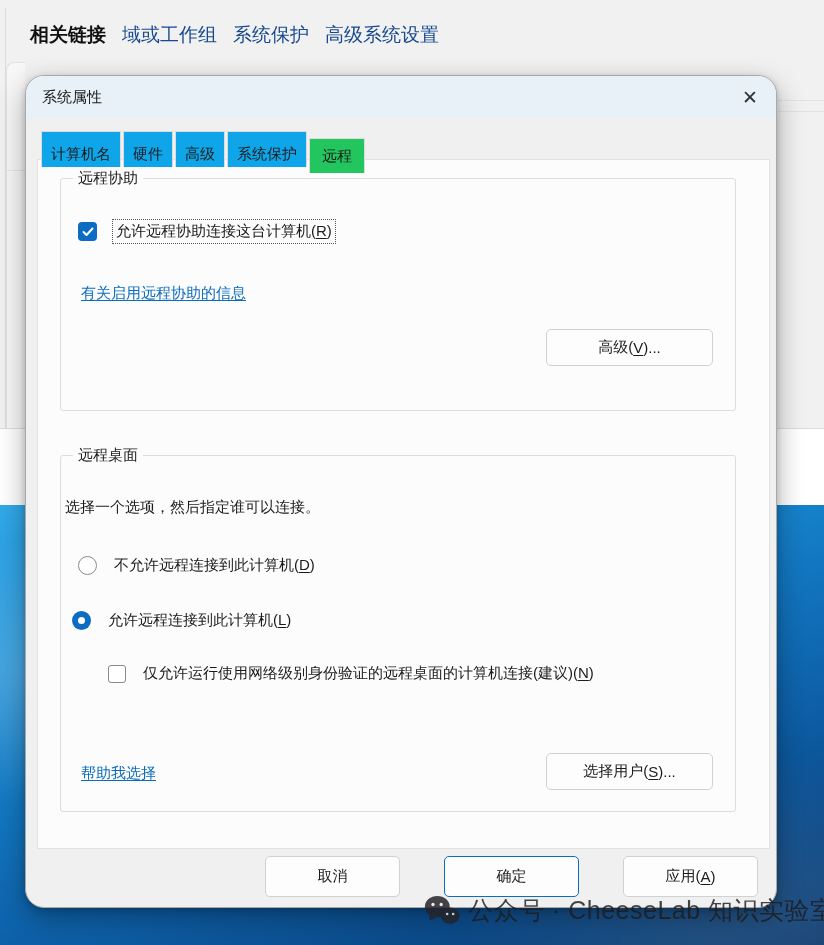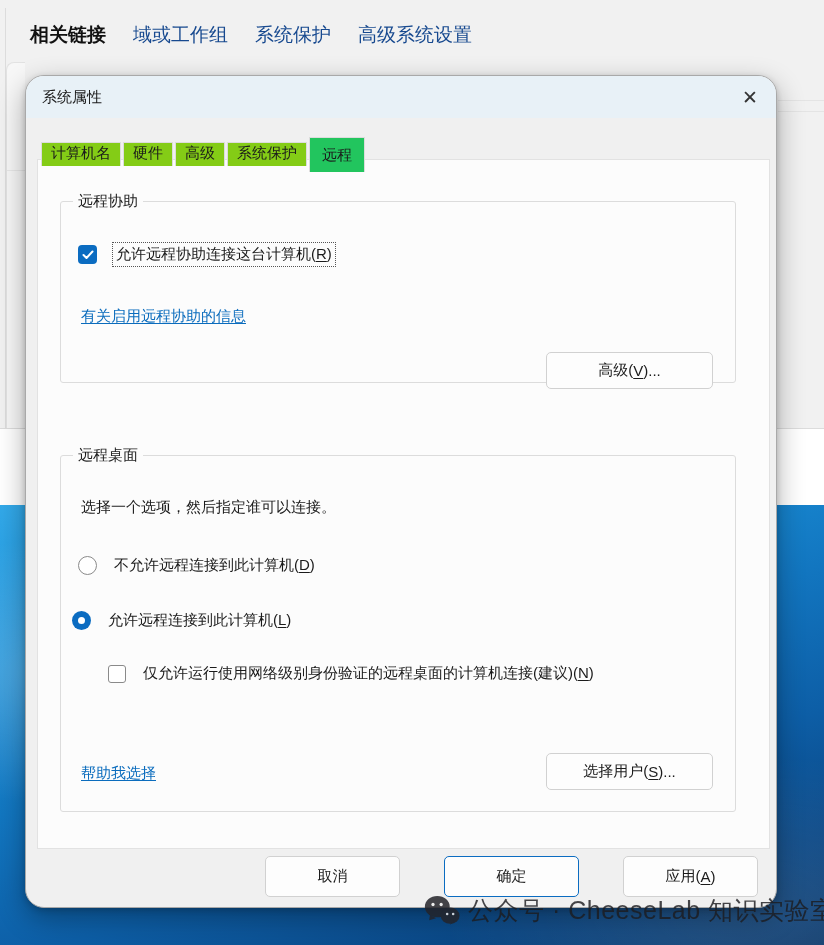--- a/index.html
+++ b/index.html
@@ -16,49 +16,49 @@
       radial-gradient(500px 260px at 90% 92%, rgba(255,255,255,0.10), rgba(255,255,255,0) 60%),
       linear-gradient(163deg,#33a9e9 0%, #1b91d9 22%, #1276c0 45%, #0d5ea6 66%, #0b4886 84%, #0d3a6c 100%); }
   .left-line   { left:5px; top:8px; width:1px; height:420px; background:#dcdcdc; }
   .left-card   { left:6px; top:62px; width:19px; height:366px; background:#f7f7f7;
                  border-top:1px solid #e2e2e2; border-left:1px solid #e2e2e2; border-top-left-radius:8px; }
   .left-divider{ left:7px; top:170px; width:18px; height:1px; background:#e8e8e8; }
   .right-line1 { left:778px; top:100px; width:46px; height:1px; background:#e4e4e4; }
   .right-line2 { left:778px; top:111px; width:46px; height:1px; background:#e4e4e4; }
 
   
-  .top-nav { left:30px; top:22px; display:flex; align-items:center; gap:27px; font-size:19px; }
+  .top-nav { left:30px; top:22px; display:flex; align-items:center; gap:16px; font-size:19px; }
   .top-nav .nav-label { font-weight:700; color:#111; }
   .top-nav .nav-link  { color:#17498f; font-weight:400; cursor:pointer; }
 
   
   .dialog { left:25px; top:75px; width:752px; height:833px; background:#f0f0f0;
     border:1px solid #a9a9a9; border-radius:19px;
     box-shadow:0 10px 28px rgba(0,0,0,0.32), 0 2px 6px rgba(0,0,0,0.18); overflow:hidden; }
   .titlebar { position:absolute; left:0; top:0; width:100%; height:42px; background:#e8f1f7;
     display:flex; align-items:center; padding-left:16px; font-size:15px; color:#191919; }
   .close-btn { position:absolute; right:10px; top:7px; width:32px; height:29px;
     display:flex; align-items:center; justify-content:center; font-size:19px; color:#333;
     cursor:pointer; border-radius:5px; }
 
   
   .tabs { position:absolute; left:15px; top:55px; display:flex; align-items:flex-end; z-index:3; }
-  .tab { background:#84cc16; border:1px solid #dcdcdc; border-bottom:none;
-    padding:0 9px 4px; font-size:15px; line-height:19px; margin-right:2px; cursor:pointer; }
+  .tab { background:#0ea5e9; border:1px solid #dcdcdc; border-bottom:none;
+    padding:12px 9px 4px; font-size:15px; line-height:19px; margin-right:2px; cursor:pointer; }
   .tab.active { background:#22c55e; padding:7px 12px 8px; position:relative; top:6px; margin-right:0; }
 
   
   .page { position:absolute; left:11px; top:83px; width:733px; height:690px;
     background:#fcfcfc; border:1px solid #e2e2e2; }
 
   .groupbox { position:absolute; left:22px; width:676px;
     border:1px solid #dcdcdc; border-radius:3px; }
   .groupbox .group-title { position:absolute; top:-10px; left:12px; background:#fcfcfc;
     padding:0 5px; font-size:15px; }
-  .g1 { top:41px; height:182px; }
+  .g1 { top:18px; height:233px; }
   .g2 { top:295px; height:357px; }
 
   .ctl-row { position:absolute; display:flex; align-items:center; gap:17px; font-size:15px; cursor:pointer; }
   .checkbox-on { width:19px; height:19px; background:#0b6cc1; border-radius:4px; flex:none;
     display:flex; align-items:center; justify-content:center; }
   .checkbox-off{ width:18px; height:18px; background:#fff; border:1px solid #8a8a8a; border-radius:3px; flex:none; }
   .radio-off { width:19px; height:19px; border:1px solid #8a8a8a; border-radius:50%; background:#fff; flex:none; }
   .radio-on  { width:19px; height:19px; border-radius:50%; background:#0b6cc1; flex:none;
     display:flex; align-items:center; justify-content:center; }
   .radio-on .dot { width:7px; height:7px; background:#fff; border-radius:50%; }
@@ -136,21 +136,21 @@
       <div class="btn btn-in-group b1">
           <span>高级(</span>
           <span class="ak">V</span>
           <span>)...</span>
         </div>
     </div>
 
     <div class="groupbox g2">
       <span class="group-title">远程桌面</span>
 
-      <span class="desc" style="left:20px; top:42px;text-align:center;">选择一个选项，然后指定谁可以连接。</span>
+      <span class="desc" style="left:4px; top:42px;text-align:center;">选择一个选项，然后指定谁可以连接。</span>
 
       <div class="ctl-row" style="left:17px; top:100px;align-items:center;">
         <span class="radio-off"></span>
         <span><span>不允许远程连接到此计算机(</span><span class="ak">D</span><span>)</span></span>
       </div>
 
       <div class="ctl-row" style="left:11px; top:155px;justify-content:space-between;">
         <span class="radio-on">
             <span class="dot"></span>
           </span>

